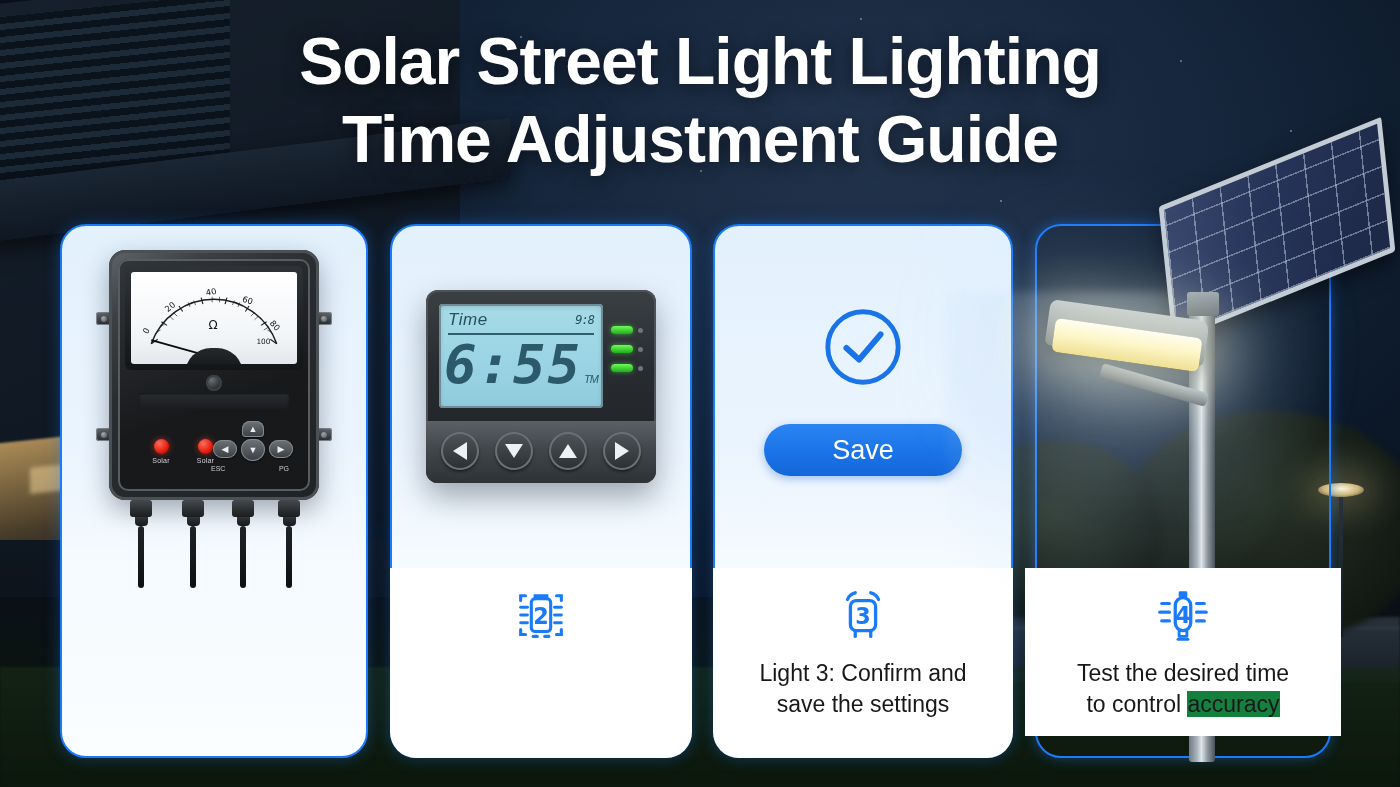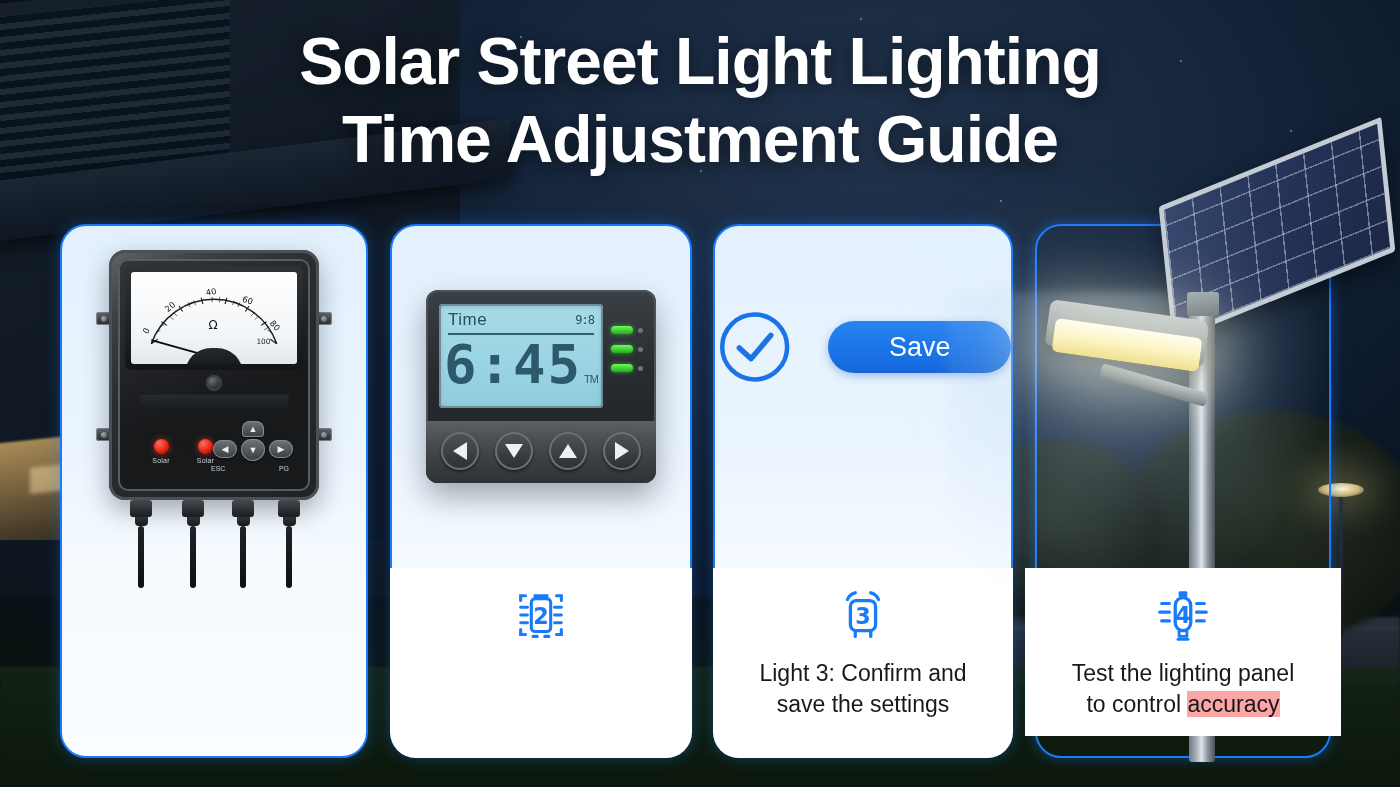--- a/index.html
+++ b/index.html
@@ -121,21 +121,21 @@
   }
   .card.outline .card-foot {
     left: -12px; right: -12px; bottom: 20px; height: 168px; border-radius: 0;
   }
   .step-icon { width: 62px; height: 62px; margin-bottom: 10px; }
   .step-text {
     font-size: 23px; line-height: 31px; color: #17181a; text-align: center;
     padding: 0 8px; white-space: pre-line;
   }
   .card.outline .step-text { white-space: nowrap; }
-  .hl { background: #fca5a5; }
+  .hl { background: #15803d; }
 
   
   .ctrl { position: absolute; left: 50%; top: 24px; transform: translateX(-50%); width: 210px; }
   .ctrl-body {
     width: 210px; height: 250px; border-radius: 16px;
     background: linear-gradient(145deg, #5f6569 0%, #3c4043 18%, #2a2d30 40%, #202326 100%);
     box-shadow: 0 10px 26px rgba(10,20,35,.35), inset 0 0 0 3px #4a5054;
     position: relative;
   }
   .ctrl-inner {
@@ -214,21 +214,21 @@
   }
 
   
   .timer {
     position: absolute; left: 50%; top: 64px; transform: translateX(-50%);
     width: 230px; border-radius: 12px;
     background: linear-gradient(180deg, #3b4045 0%, #282c30 42%, #1d2023 100%);
     box-shadow: 0 14px 30px rgba(10,20,35,.35), inset 0 0 0 2px #4c5257;
     padding: 14px 13px 0;
   }
-  .lcd-row { display: flex; align-items: flex-start; gap: 8px; }
+  .lcd-row { display: flex; align-items: flex-start; gap: 8px; font-style: italic; }
   .lcd {
     flex: 1; height: 104px; border-radius: 4px;
     background: linear-gradient(180deg, #a6dbe6 0%, #9bd4e4 55%, #8fcbdd 100%);
     box-shadow: inset 0 0 0 2px #6e8d97, inset 0 2px 6px rgba(0,0,0,.18);
     padding: 6px 9px; position: relative; overflow: hidden;
   }
   .lcd-top {
     display: flex; justify-content: space-between; align-items: center;
     border-bottom: 2px solid #2f5e70; padding-bottom: 3px;
   }
@@ -266,21 +266,21 @@
   }
   .tri { width: 0; height: 0; }
   .tri.l { border-top: 9px solid transparent; border-bottom: 9px solid transparent; border-right: 14px solid #eef1f3; }
   .tri.r { border-top: 9px solid transparent; border-bottom: 9px solid transparent; border-left: 14px solid #eef1f3; }
   .tri.u { border-left: 9px solid transparent; border-right: 9px solid transparent; border-bottom: 14px solid #eef1f3; }
   .tri.d { border-left: 9px solid transparent; border-right: 9px solid transparent; border-top: 14px solid #eef1f3; }
 
   
   .save-wrap {
     position: absolute; left: 0; right: 0; top: 78px;
-    display: flex; flex-direction: row; align-items: center; gap: 34px;
+    display: flex; flex-direction: column; align-items: center; gap: 34px;
   }
   .check-circle { width: 86px; height: 86px; }
   .save-btn {
     width: 198px; height: 52px; border-radius: 26px;
     background: linear-gradient(180deg, #2a84f0 0%, #1a74e8 55%, #1567d8 100%);
     color: #fff; font-size: 27px; font-weight: 400;
     display: flex; align-items: center; justify-content: center;
     box-shadow: 0 3px 10px rgba(20,90,200,.35);
     cursor: pointer;
   }
@@ -481,21 +481,21 @@
   <div class="card filled" style="left:330px; width:302px;">
     <div class="card-media">
       <div class="timer">
         <div class="lcd-row">
           <div class="lcd">
             <div class="lcd-top">
               <span class="lcd-label">Time</span>
               <span class="lcd-mini">9:8</span>
             </div>
             <div class="lcd-main">
-              <span class="lcd-digits">6:45</span>
+              <span class="lcd-digits">6:55</span>
               <span class="lcd-unit">TM</span>
             </div>
           </div>
           <div class="bars">
             <div class="bar-row">
                 <div class="bar"></div>
                 <div class="dot"></div>
               </div>
             <div class="bar-row">
                 <div class="bar"></div>
@@ -591,19 +591,19 @@
           <line x1="10" y1="18" x2="18" y2="18"></line>
             <line x1="8" y1="27" x2="18" y2="27"></line>
             <line x1="10" y1="36" x2="18" y2="36"></line>
           <line x1="46" y1="18" x2="54" y2="18"></line>
             <line x1="46" y1="27" x2="56" y2="27"></line>
             <line x1="46" y1="36" x2="54" y2="36"></line>
         </g>
         <text x="32" y="38" font-size="23" fill="#1a7bfa" text-anchor="middle" font-family="DejaVu Sans" font-weight="bold">4</text>
       </svg>
       <div class="step-text">
-        <span>Test the lighting panel</span><br>
+        <span>Test the desired time</span><br>
         <span>to control </span><span class="hl">accuracy</span>
       </div>
     </div>
   </div>
 
 </div>
 
 </body></html>

